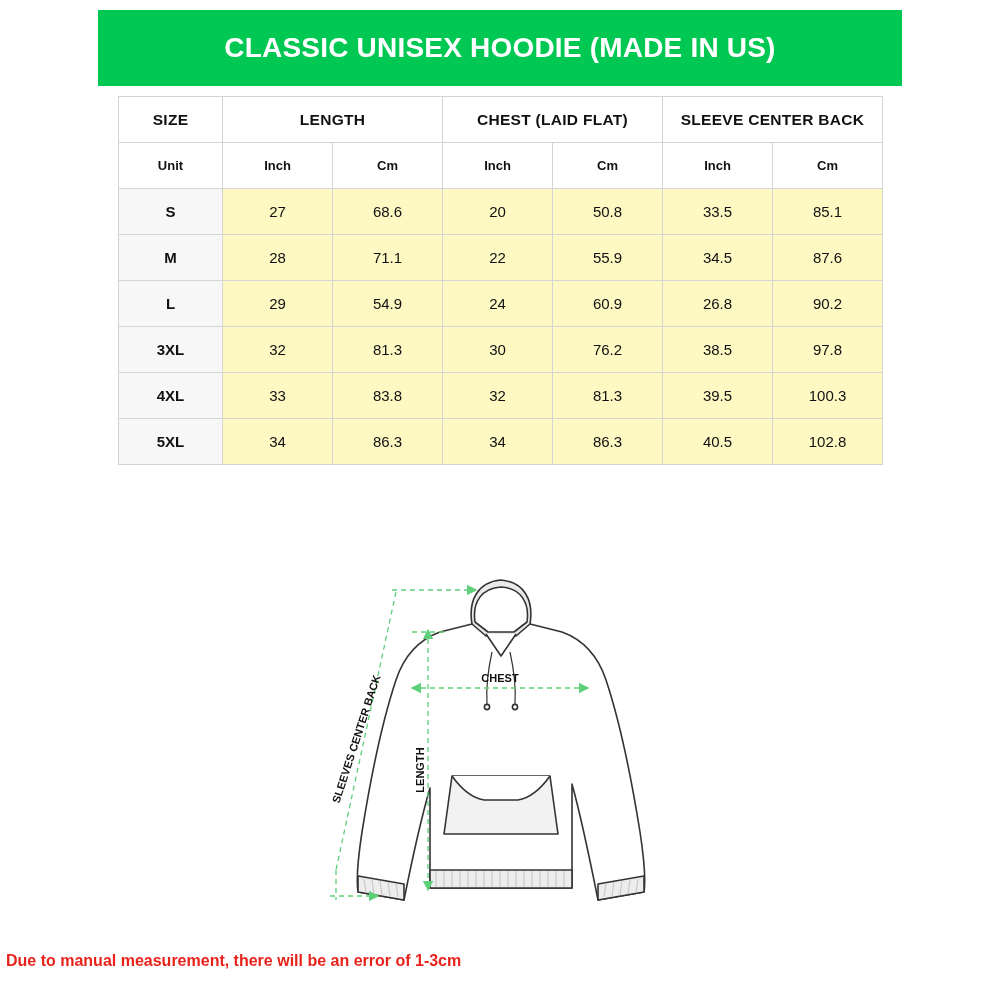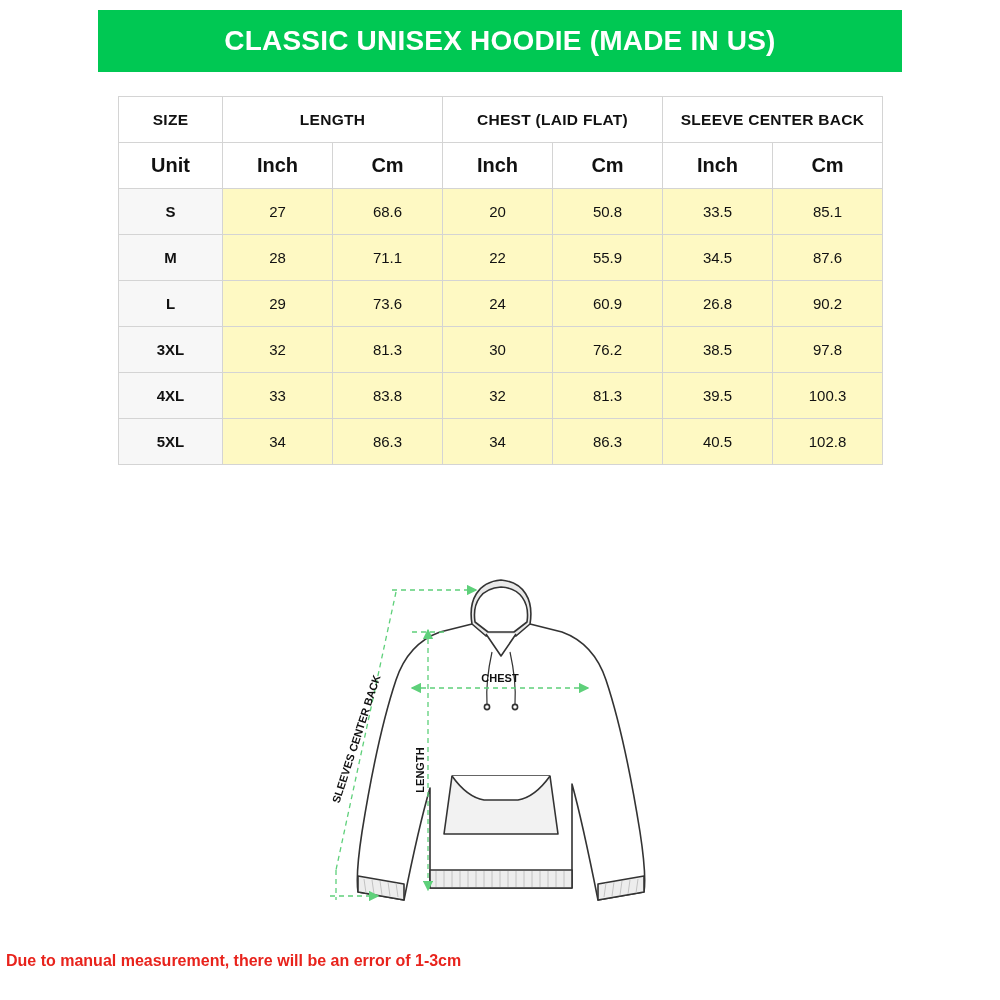--- a/index.html
+++ b/index.html
@@ -20,21 +20,21 @@
     height: 1000px;
     box-sizing: border-box;
   }
 
   
   .header {
     position: absolute;
     left: 98px;
     top: 10px;
     width: 804px;
-    height: 62px;
+    height: 76px;
     background: #00C853;
     display: flex;
     align-items: center;
     justify-content: center;
   }
   .header-title {
     color: #ffffff;
     font-size: 28px;
     font-weight: bold;
     letter-spacing: 0.2px;
@@ -66,21 +66,21 @@
   }
   table.size-table th {
     font-weight: bold;
     background: #ffffff;
   }
   table.size-table thead tr.group-row th {
     font-size: 15.5px;
     letter-spacing: 0.3px;
   }
   table.size-table thead tr.unit-row th {
-    font-size: 20px;
+    font-size: 13px;
   }
   table.size-table tbody td.size-cell {
     font-weight: bold;
     background: #f7f7f7;
   }
   table.size-table tbody td {
     background: #f7f7f7;
     font-weight: normal;
   }
   table.size-table tbody tr td {
@@ -165,21 +165,21 @@
           <td>28</td>
           <td>71.1</td>
           <td>22</td>
           <td>55.9</td>
           <td>34.5</td>
           <td>87.6</td>
         </tr>
         <tr>
           <td class="size-cell">L</td>
           <td>29</td>
-          <td>73.6</td>
+          <td>54.9</td>
           <td>24</td>
           <td>60.9</td>
           <td>26.8</td>
           <td>90.2</td>
         </tr>
         <tr>
           <td class="size-cell">3XL</td>
           <td>32</td>
           <td>81.3</td>
           <td>30</td>

